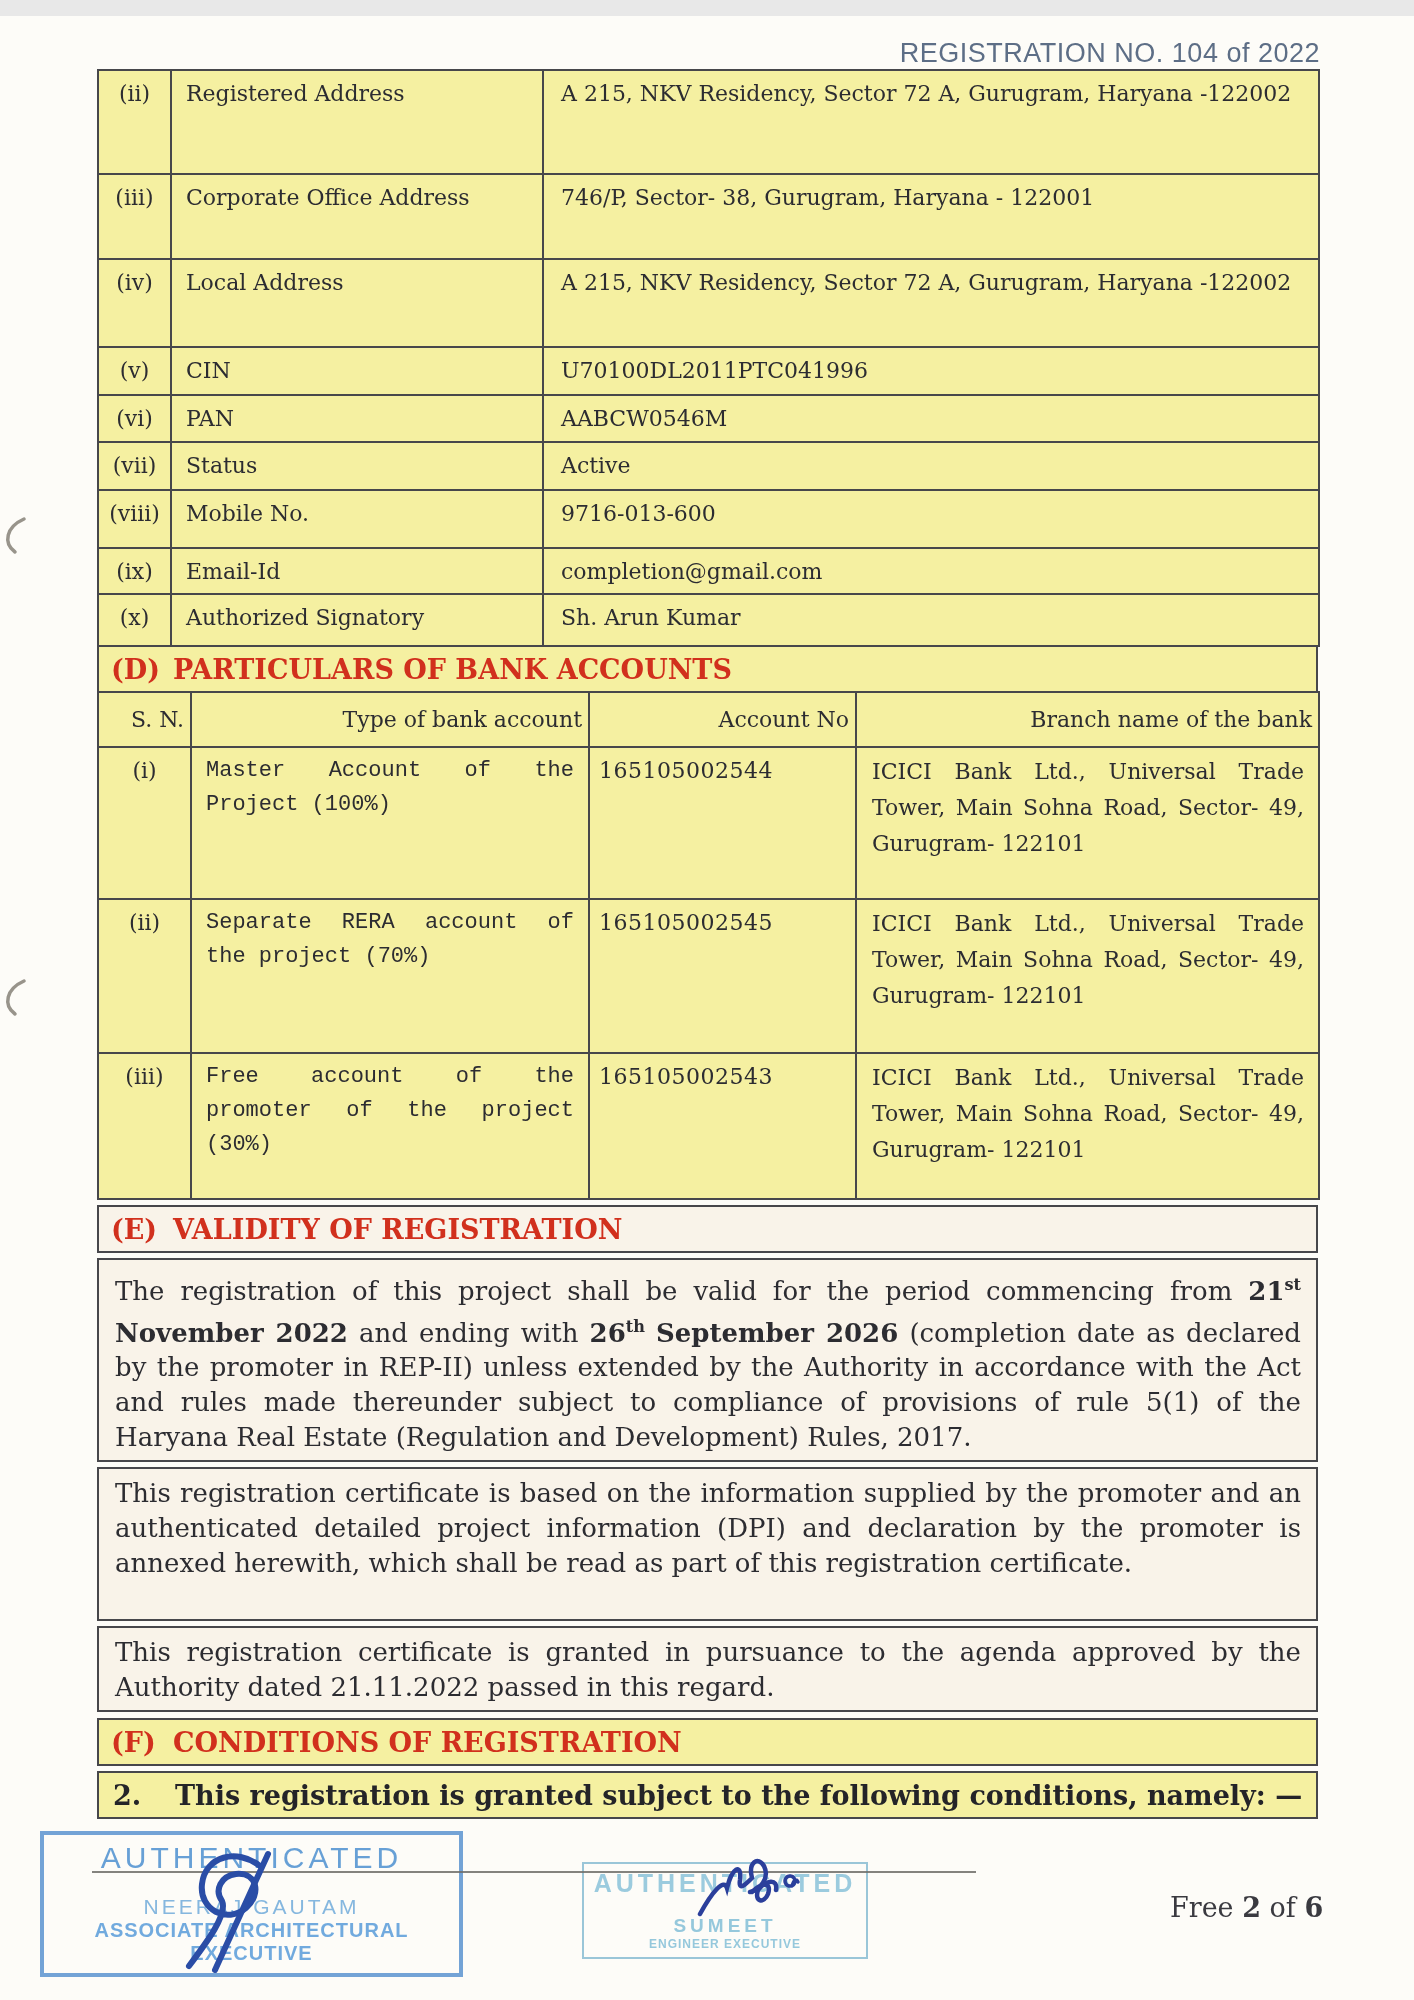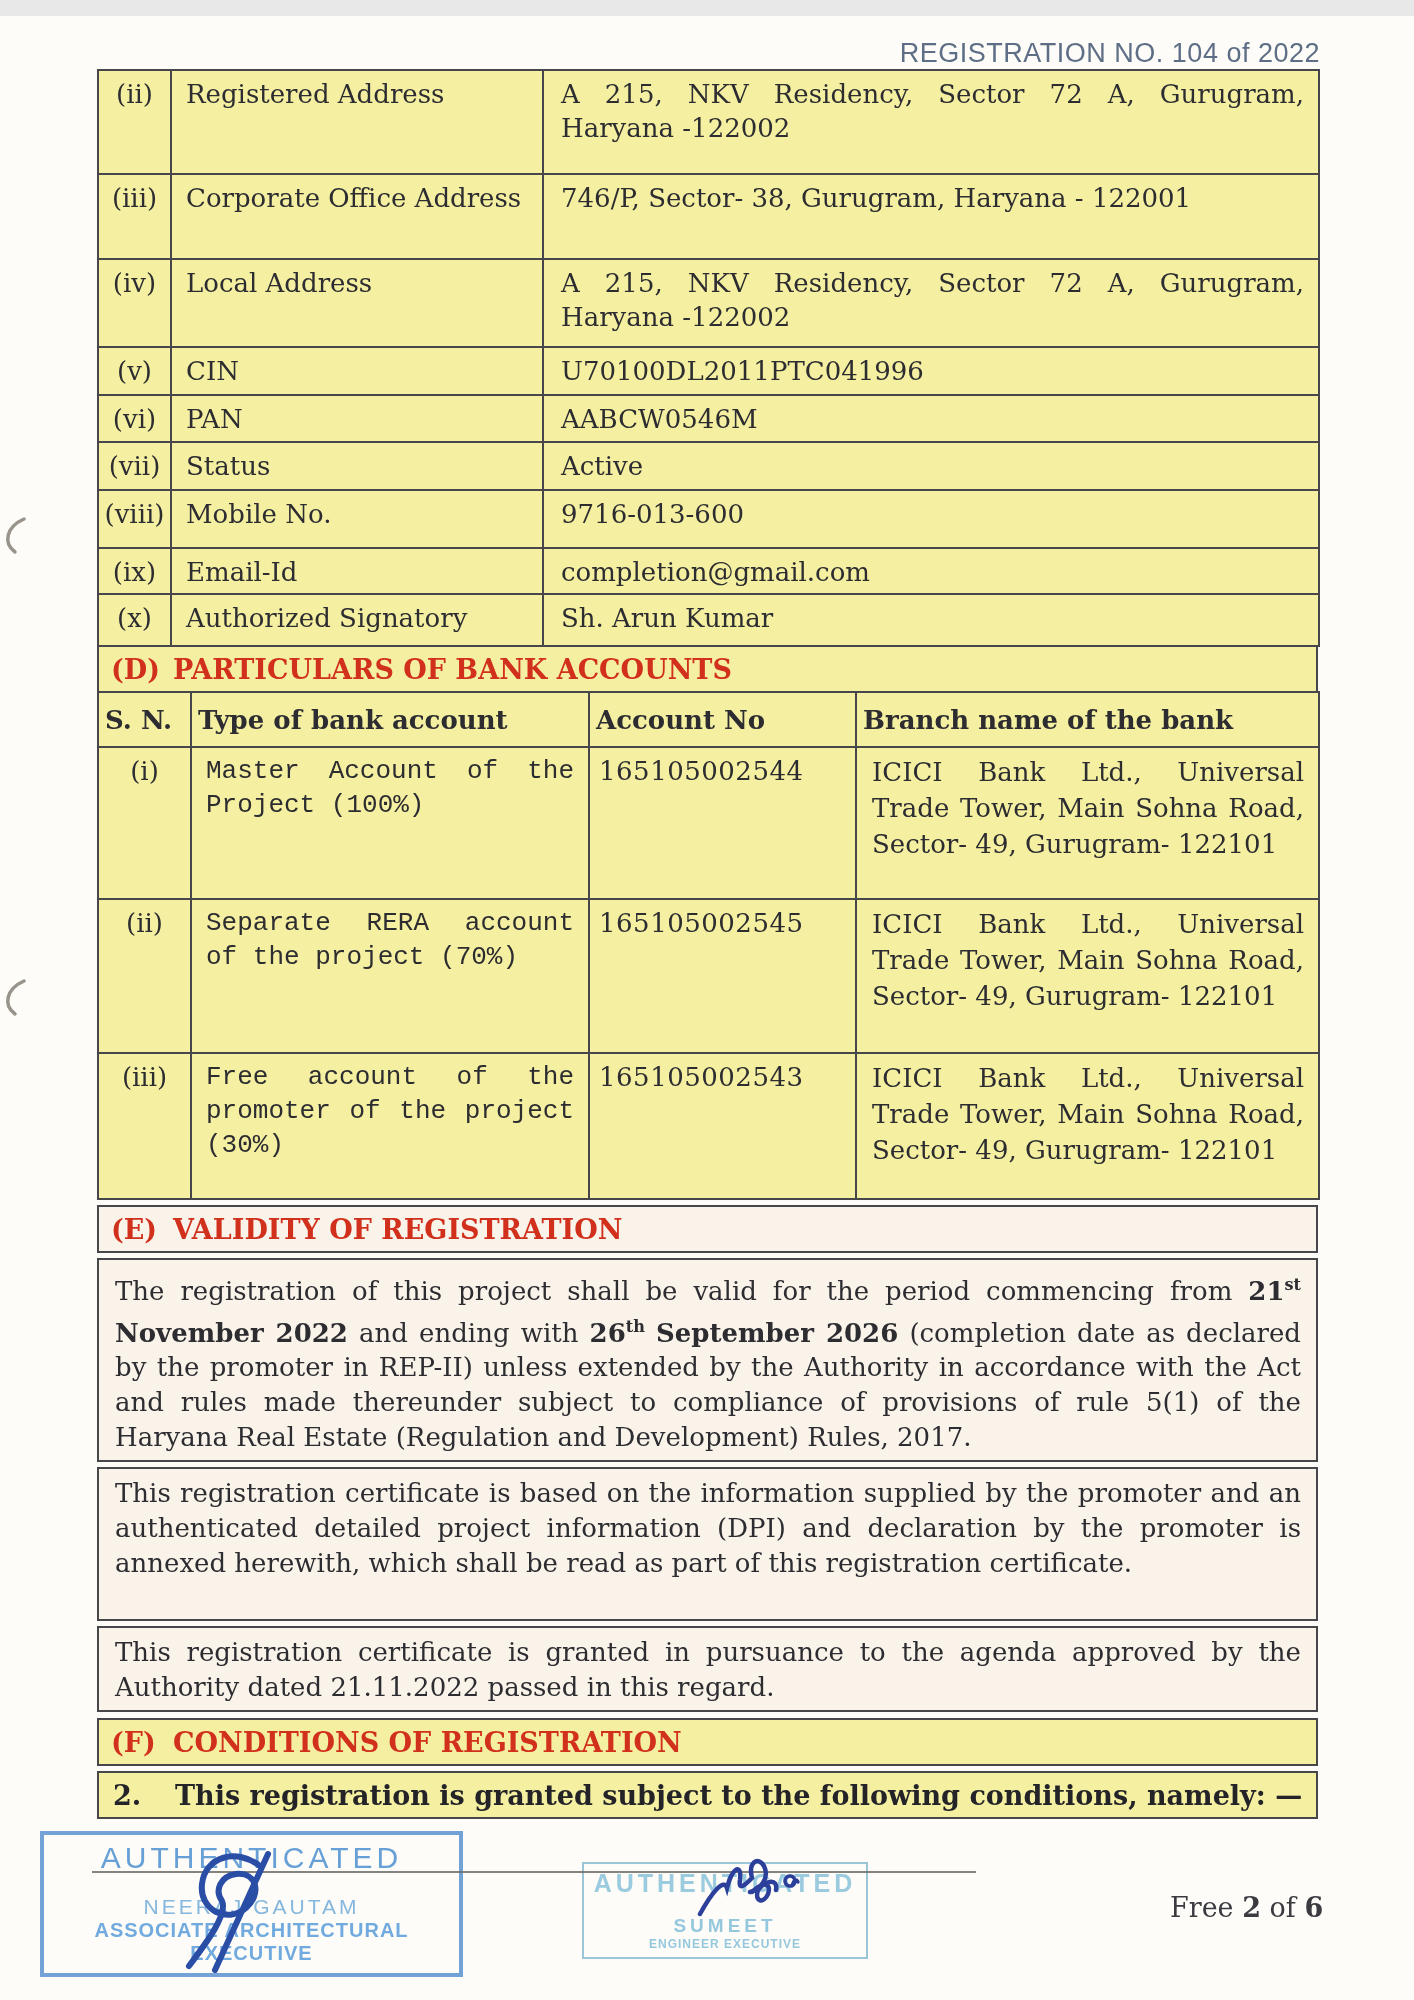--- a/index.html
+++ b/index.html
@@ -22,26 +22,26 @@
   }
   .reg-no{
     position:absolute;top:22px;right:94px;
     font-family:"Liberation Sans",sans-serif;font-size:27px;
     color:var(--registration-gray);letter-spacing:.5px;
   }
   .content{position:absolute;left:97px;top:53px;width:1221px;}
   table{border-collapse:collapse;table-layout:fixed;width:1221px;background:var(--highlight-yellow);}
   td,th{
     border:2px solid var(--border-dark);
-    font-size:26px;line-height:34px;vertical-align:top;
+    font-size:22px;line-height:34px;vertical-align:top;
     padding:6px 14px 4px 14px;overflow:hidden;
   }
   .c-num{text-align:center;padding-left:2px;padding-right:2px;}
   .c-val{text-align:justify;padding-left:17px;}
-  .bank th{font-weight:700;text-align:left;vertical-align:middle;padding:4px 6px;}
+  .bank th{font-weight:400;text-align:right;vertical-align:middle;padding:4px 6px;}
   .bank .c-type{text-align:justify;font-family:Liberation Mono, monospace;}
   .bank .c-acct{padding-left:9px;padding-right:0;letter-spacing:.5px;}
   .bank .c-branch{text-align:justify;padding-left:15px;line-height:36px;border-radius:32px;}
   .secrow{
     display:flex;align-items:center;border:2px solid var(--border-dark);
     height:48px;margin-top:-2px;font-weight:700;font-size:27px;
     color:var(--heading-red);
   }
   .secrow .secnum{width:62px;margin-left:12px;flex-shrink:0;}
   .yellow-bg{background:var(--highlight-yellow);}

